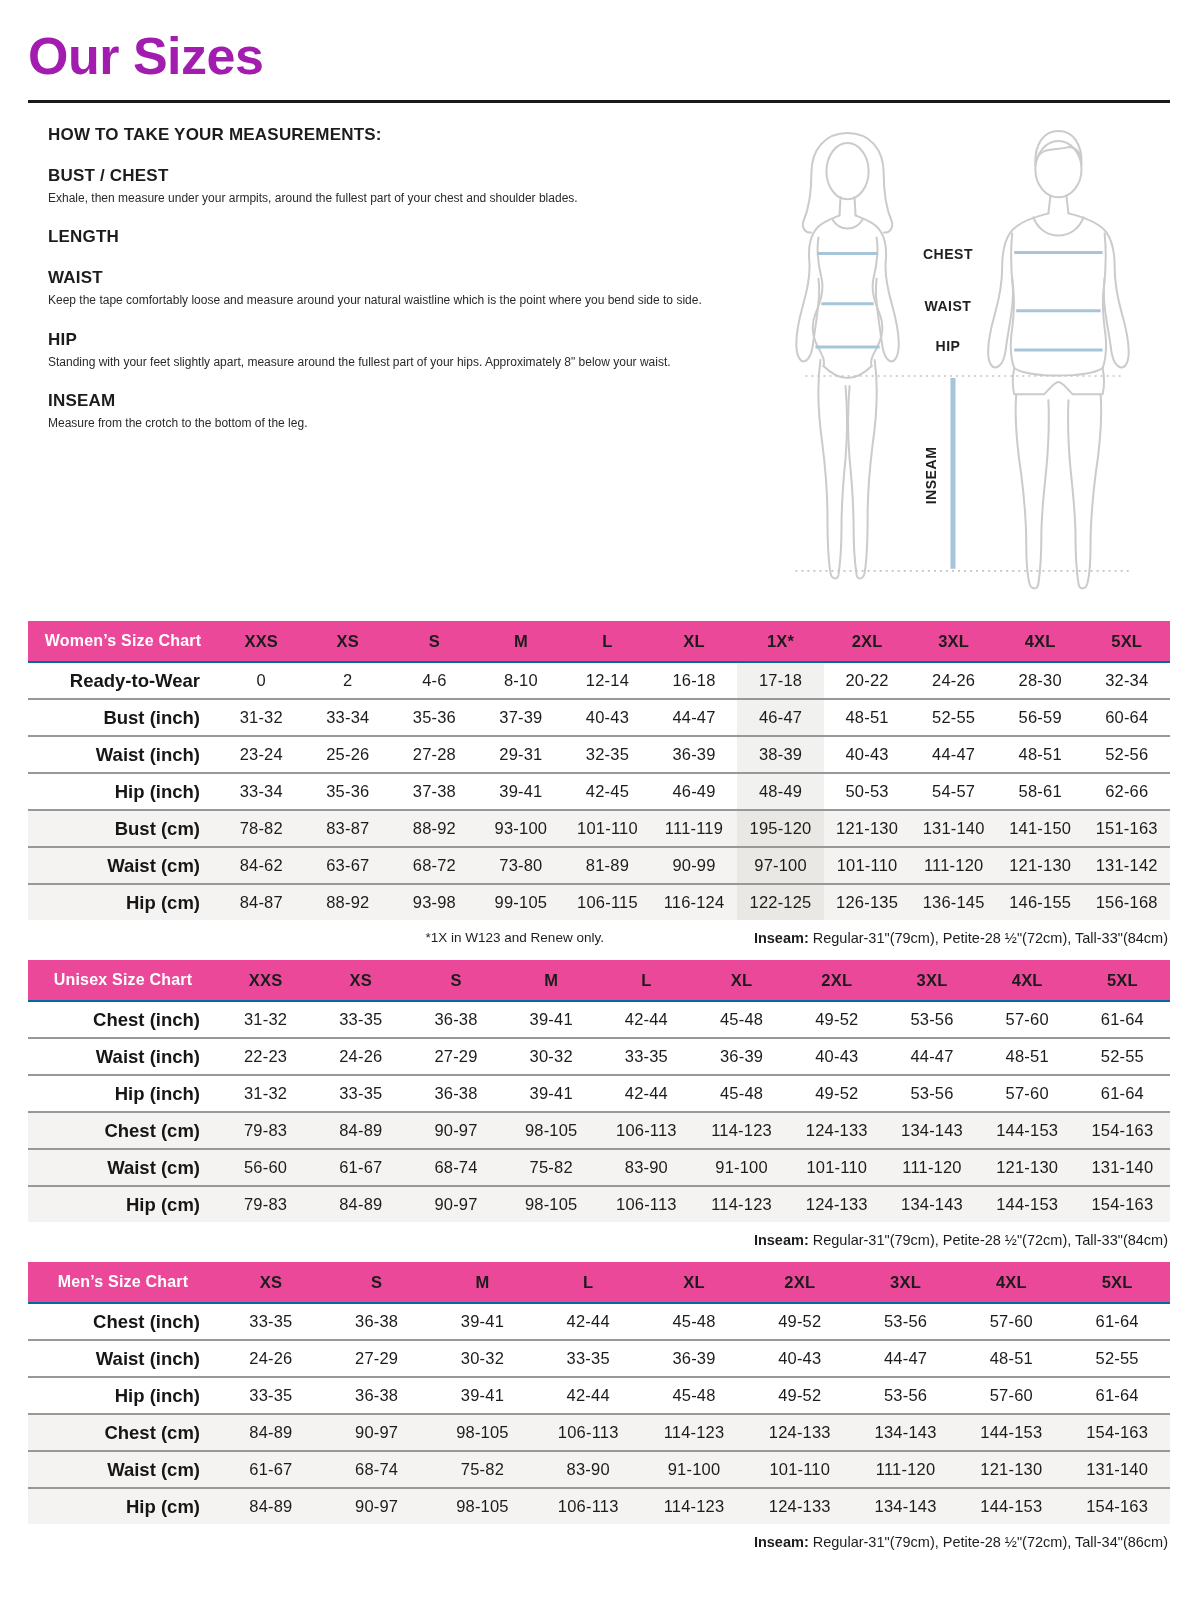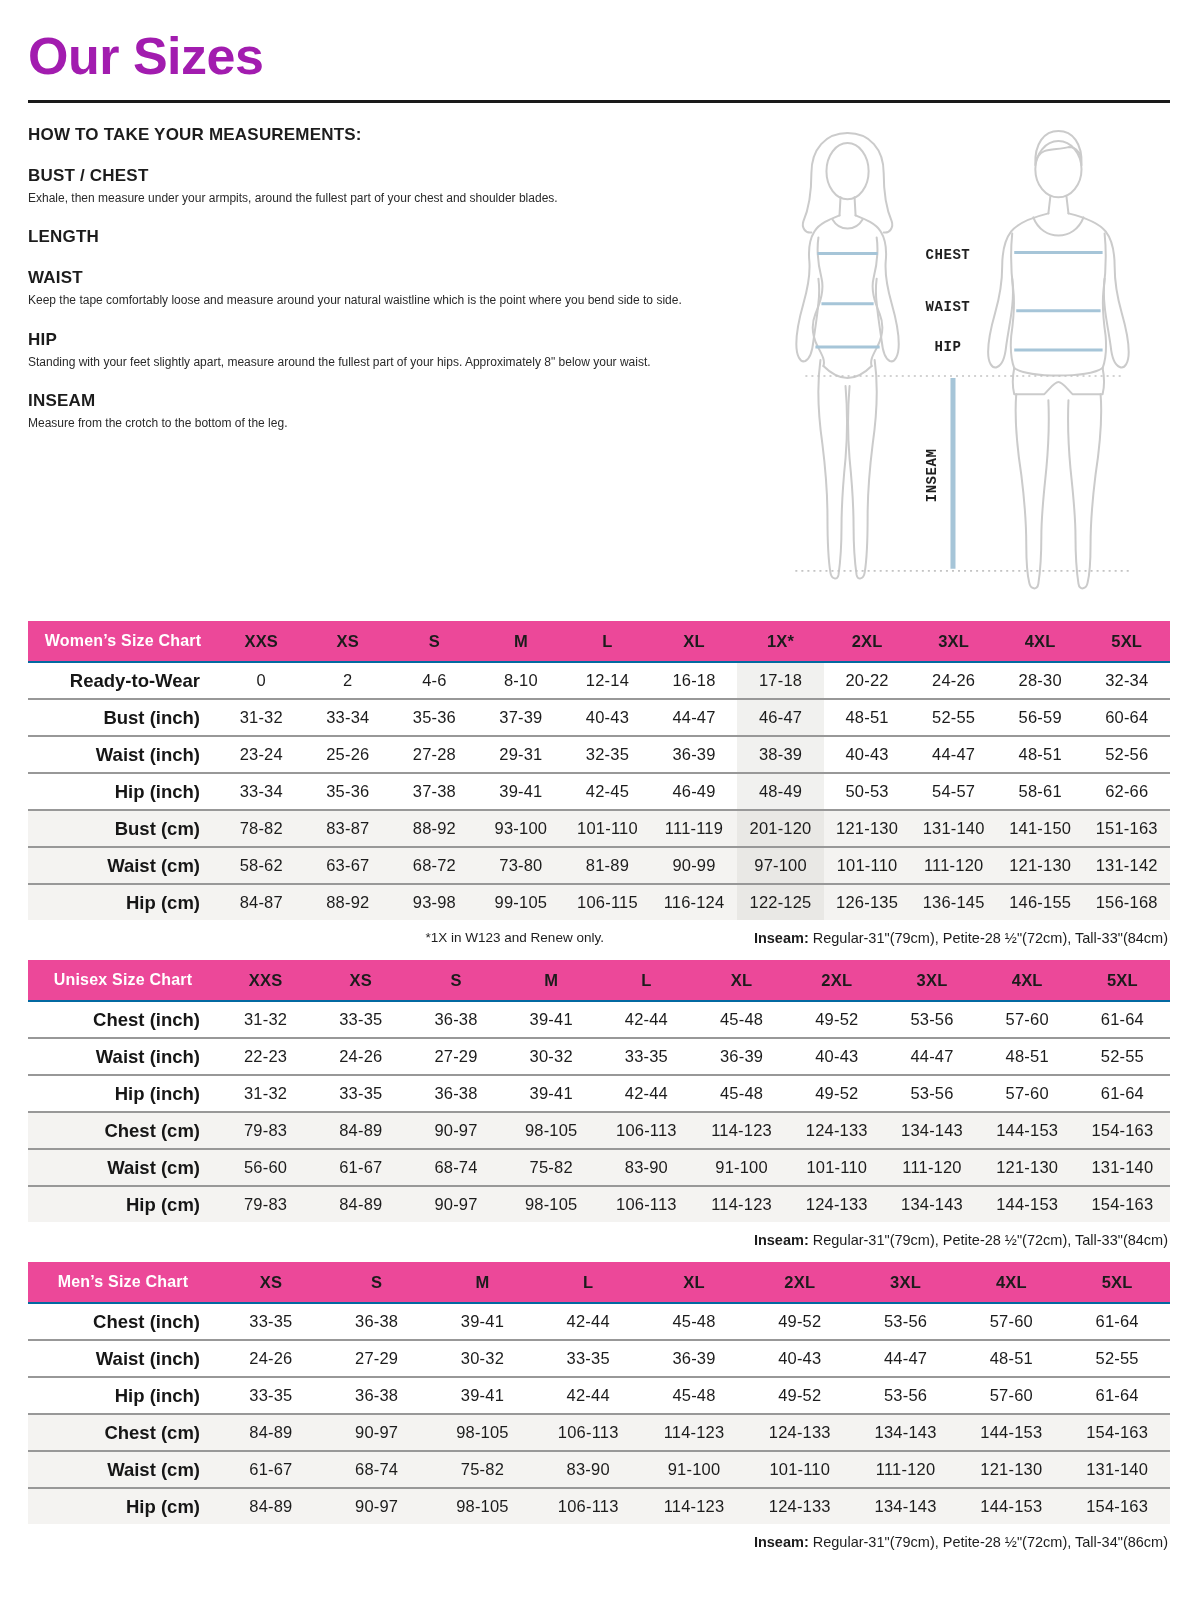--- a/index.html
+++ b/index.html
@@ -8,28 +8,28 @@
     background: #ffffff; color: #1f1f1f;
     font-family: "Liberation Sans", "DejaVu Sans", sans-serif;
   }
   .page { padding: 26px 30px 24px 28px; }
 
   
   .title { font-size: 52px; font-weight: 800; letter-spacing: -0.5px; color: #a21caf; }
   .title-rule { border: none; border-top: 3px solid #1a1a1a; margin: 14px 0 0 0; }
 
   
-  .top { display: flex; gap: 14px; margin-top: 22px; }
+  .top { display: flex; gap: 14px; margin-top: 22px; margin-left: 20px; }
   .instructions { flex: 1; max-width: 742px; }
   .instructions h2 { font-size: 17px; font-weight: bold; letter-spacing: .2px; color: #1c1c1c; }
   .section { margin-top: 21px; }
   .section h3 { font-size: 17px; font-weight: bold; letter-spacing: .2px; color: #1c1c1c; }
   .section p { font-size: 12px; line-height: 1.29; color: #2a2a2a; margin-top: 5px; }
 
-  .diagram { width: 424px; flex: none; margin-top: -6px; font-family: Liberation Mono, monospace; }
+  .diagram { width: 424px; flex: none; margin-top: -6px; }
   .diagram svg { display: block; }
   .fig { stroke: #cbcbcb; stroke-width: 2; fill: none; stroke-linecap: round; stroke-linejoin: round; }
   .measure { stroke: #a6c5d8; stroke-width: 3; }
   .measure-v { stroke: #a6c5d8; stroke-width: 5; }
   .dotted { stroke: #c4c4c4; stroke-width: 1.5; stroke-dasharray: 2 4; }
   .dlabel { font-size: 14px; font-weight: bold; fill: #1f1f1f; letter-spacing: .5px; }
 
   
   .tables { margin-top: 20px; }
   .table-block { margin-top: 0; }
@@ -210,29 +210,29 @@
             <div class="tcell">62-66</div>
           </div>
           <div class="trow cmrow">
             <div class="tlabel rowlabel">Bust (cm)</div>
             <div class="tcell">78-82</div>
             <div class="tcell">83-87</div>
             <div class="tcell">88-92</div>
             <div class="tcell">93-100</div>
             <div class="tcell">101-110</div>
             <div class="tcell">111-119</div>
-            <div class="tcell hl">201-120</div>
+            <div class="tcell hl">195-120</div>
             <div class="tcell">121-130</div>
             <div class="tcell">131-140</div>
             <div class="tcell">141-150</div>
             <div class="tcell">151-163</div>
           </div>
           <div class="trow cmrow">
             <div class="tlabel rowlabel">Waist (cm)</div>
-            <div class="tcell">58-62</div>
+            <div class="tcell">84-62</div>
             <div class="tcell">63-67</div>
             <div class="tcell">68-72</div>
             <div class="tcell">73-80</div>
             <div class="tcell">81-89</div>
             <div class="tcell">90-99</div>
             <div class="tcell hl">97-100</div>
             <div class="tcell">101-110</div>
             <div class="tcell">111-120</div>
             <div class="tcell">121-130</div>
             <div class="tcell">131-142</div>

